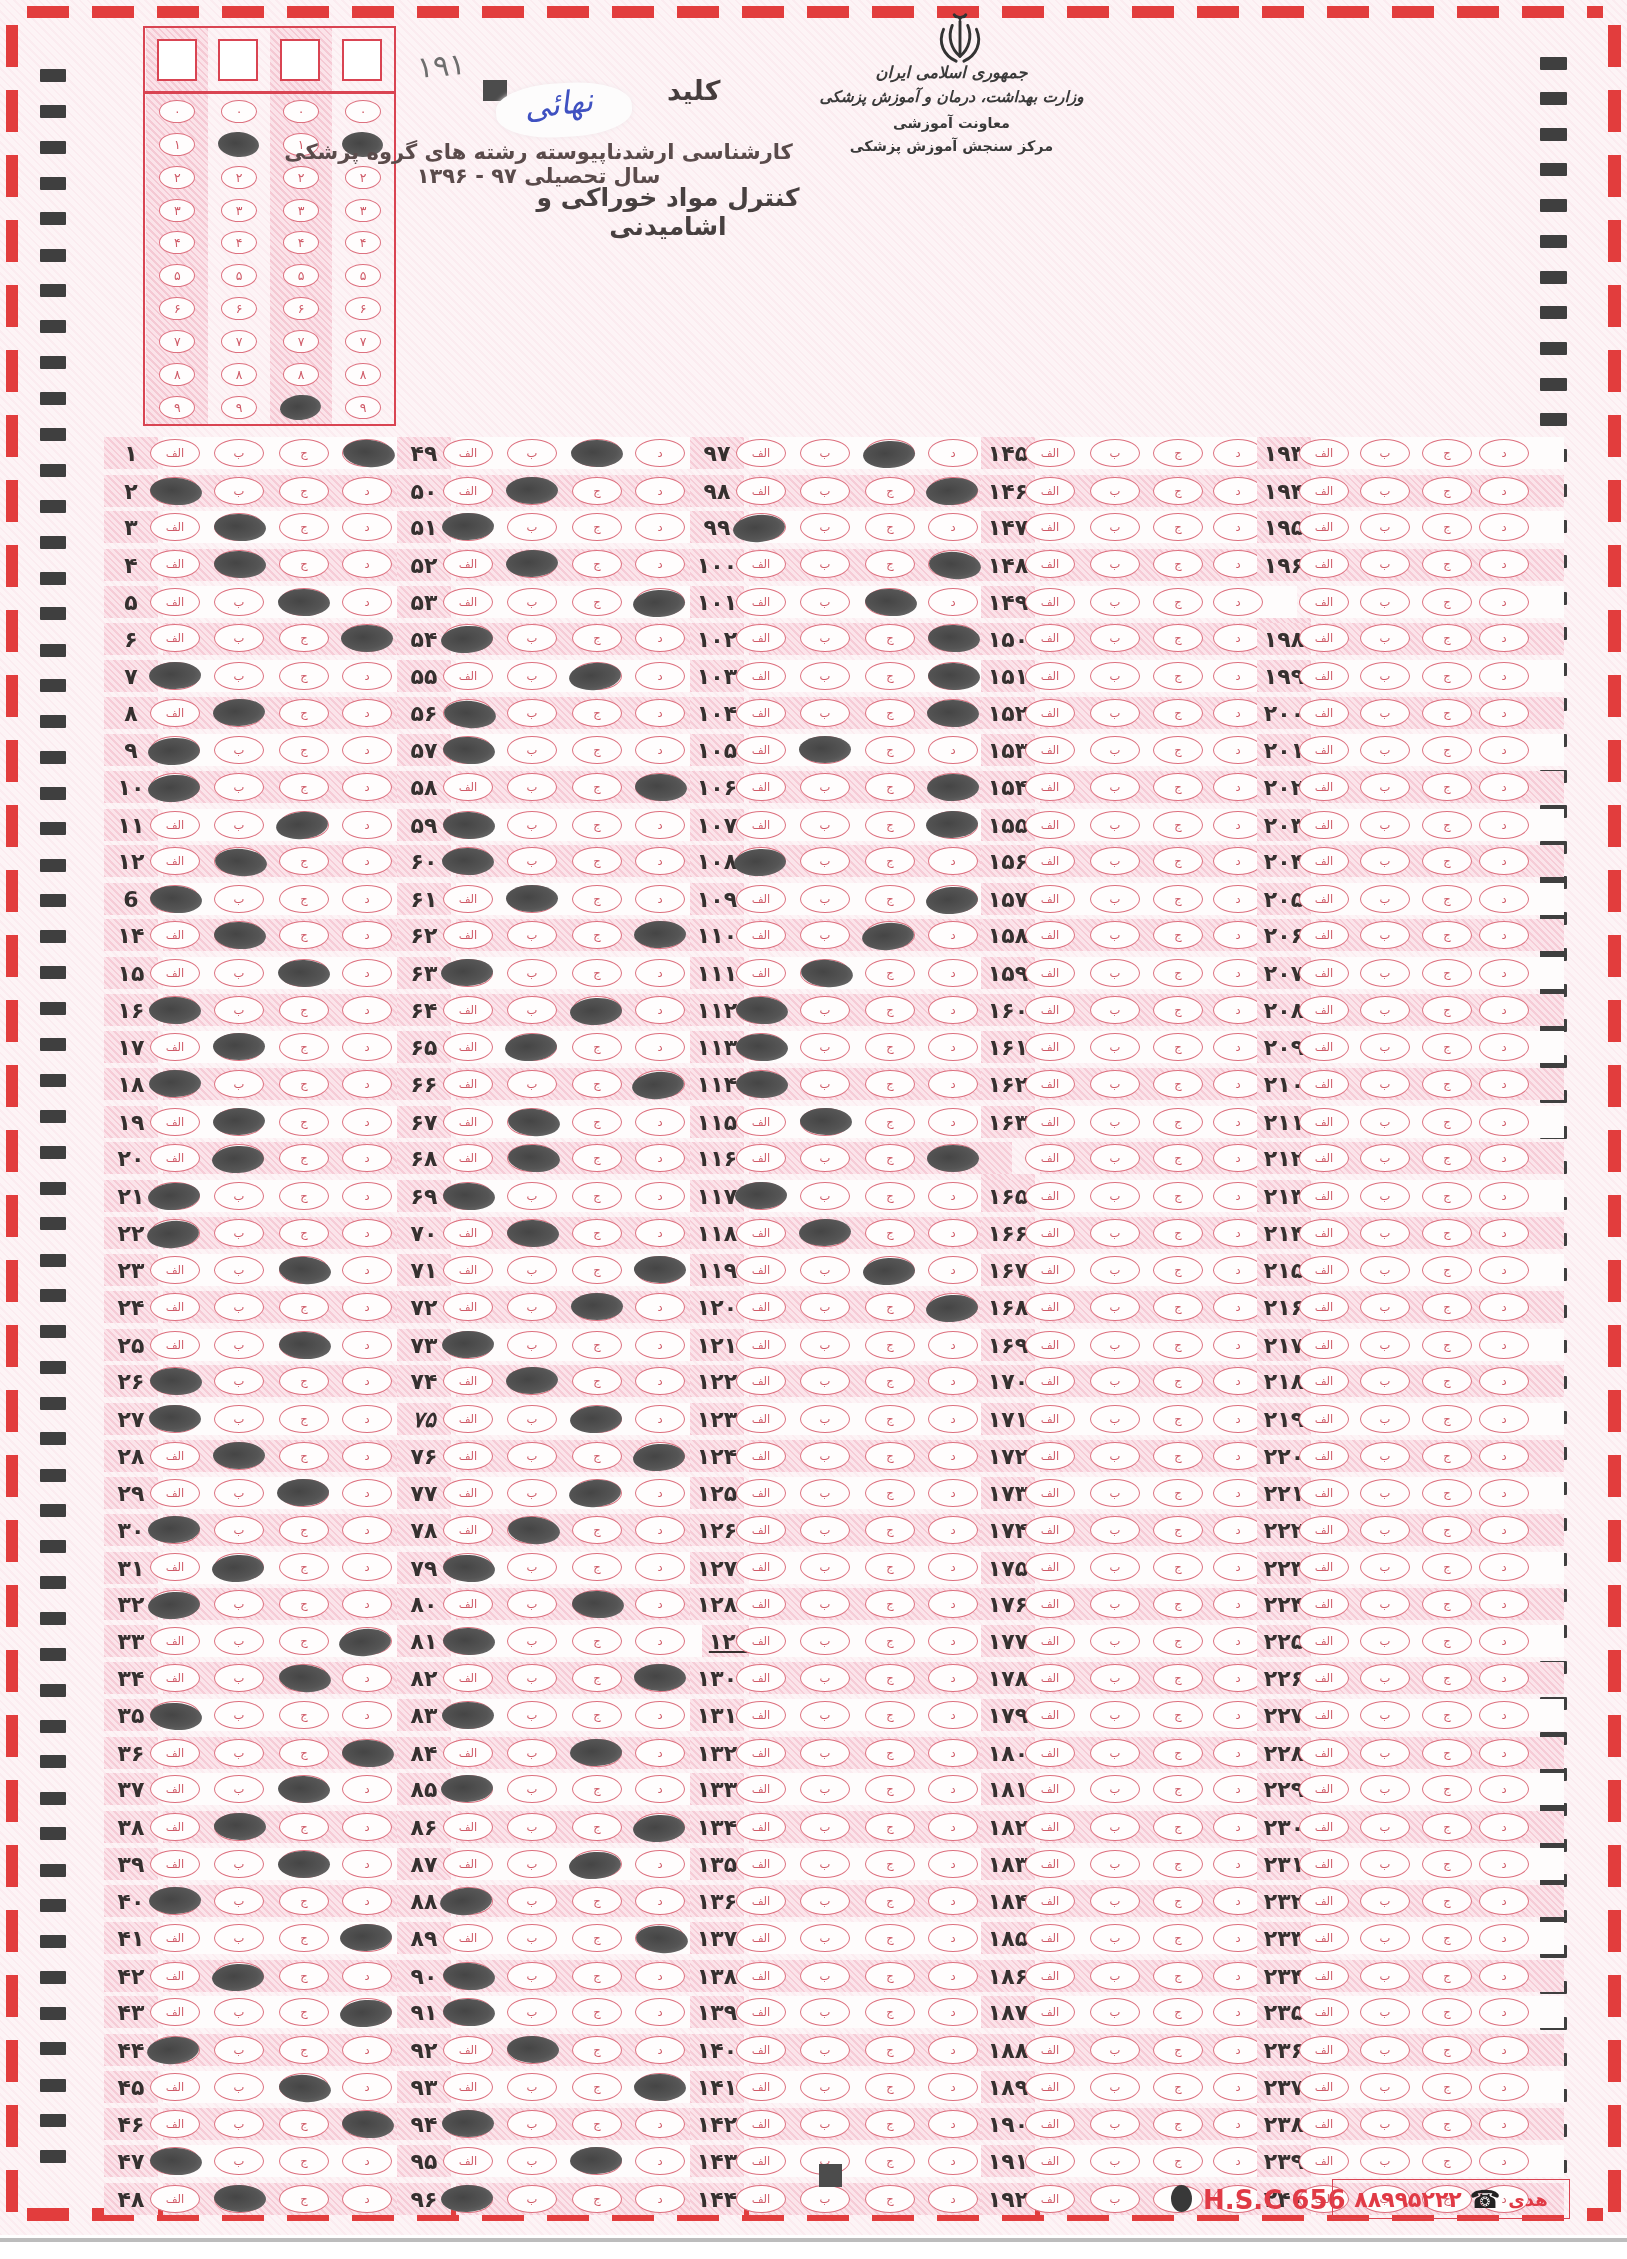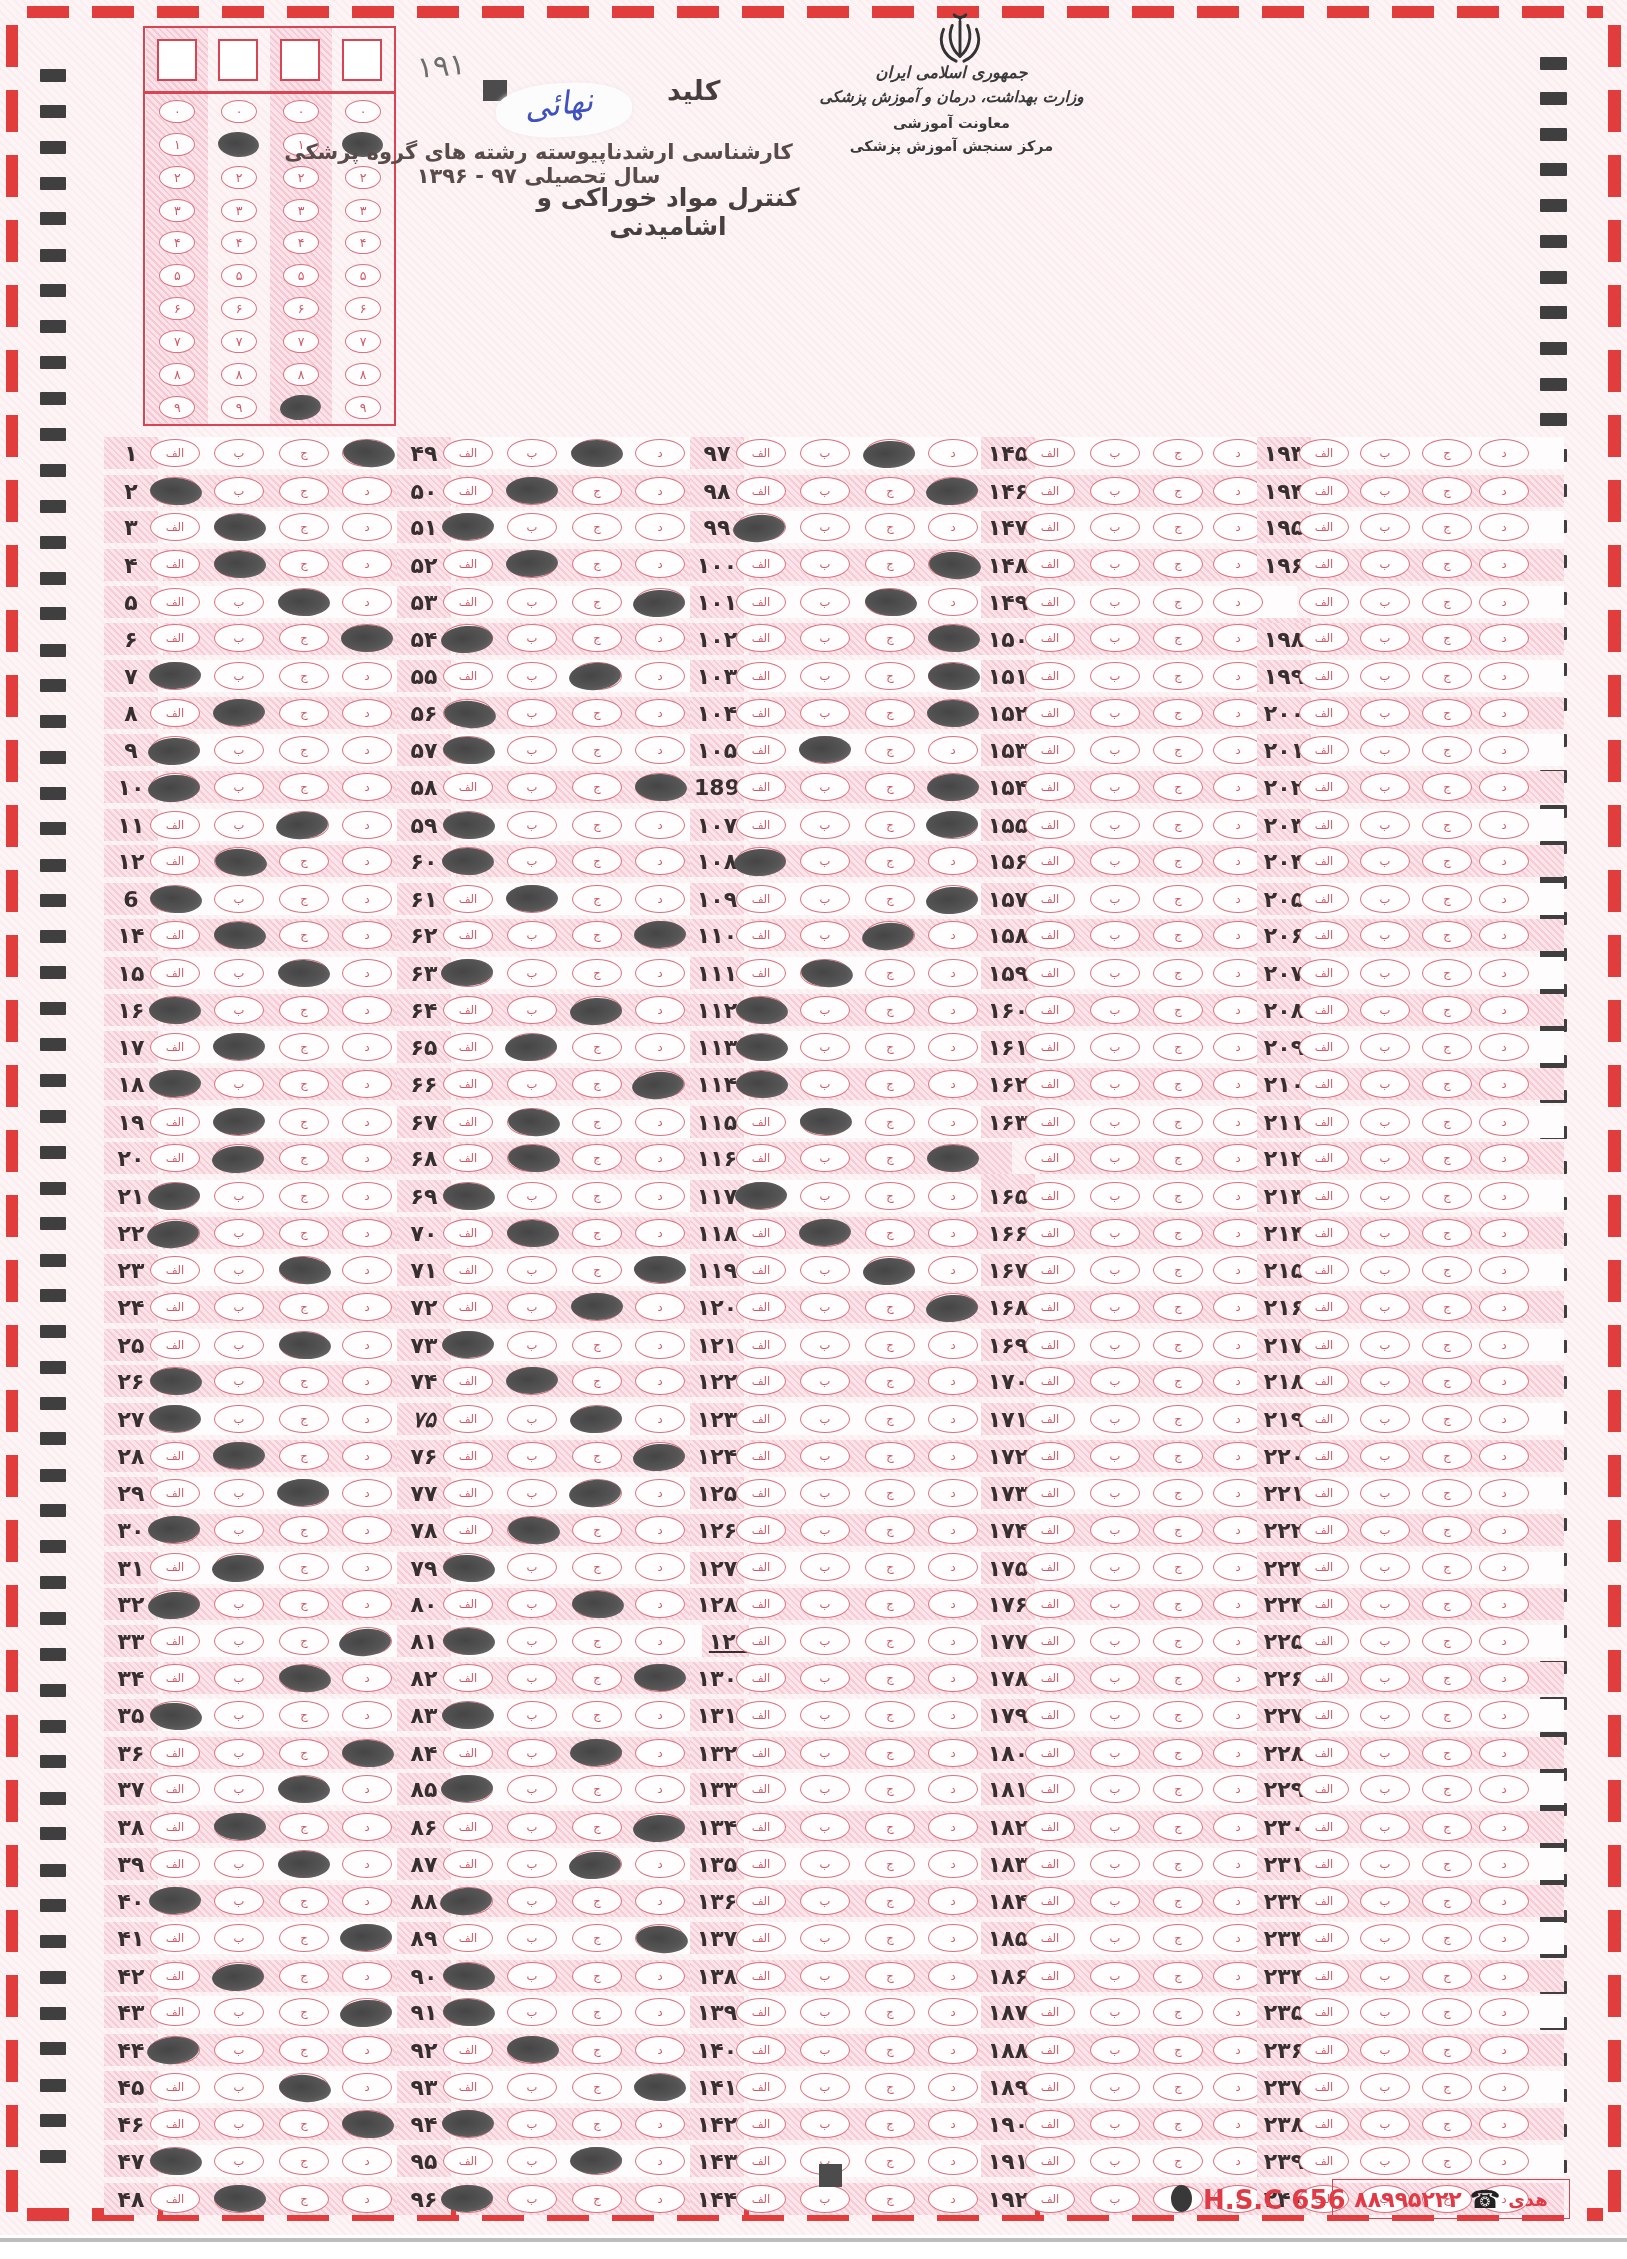--- a/index.html
+++ b/index.html
@@ -992,21 +992,21 @@
     <div class="bubble" style="left: 865px; top: 699px; width: 50px; height: 28px; font-size: 11.5px;">ج</div>
     <div class="bubble" style="left: 928px; top: 699px; width: 50px; height: 28px; font-size: 11.5px;">د</div>
     <div class="blob" style="left: 927px; top: 700px; width: 52px; height: 27px; transform: rotate(1deg);"></div>
     <div class="numcell" style="left: 690px; top: 734px; width: 54px;">۱۰۵</div>
     <div class="band whiteband" style="left: 749px; top: 734px; width: 263px;"></div>
     <div class="bubble" style="left: 736px; top: 736px; width: 50px; height: 28px; font-size: 11.5px;">الف</div>
     <div class="bubble" style="left: 800px; top: 736px; width: 50px; height: 28px; font-size: 11.5px;">ب</div>
     <div class="blob" style="left: 799px; top: 736px; width: 52px; height: 27px; transform: rotate(0deg);"></div>
     <div class="bubble" style="left: 865px; top: 736px; width: 50px; height: 28px; font-size: 11.5px;">ج</div>
     <div class="bubble" style="left: 928px; top: 736px; width: 50px; height: 28px; font-size: 11.5px;">د</div>
-    <div class="numcell" style="left: 690px; top: 771px; width: 54px;">189</div>
+    <div class="numcell" style="left: 690px; top: 771px; width: 54px;">۱۰۶</div>
     <div class="band pinkband" style="left: 749px; top: 771px; width: 263px;"></div>
     <div class="bubble" style="left: 736px; top: 773px; width: 50px; height: 28px; font-size: 11.5px;">الف</div>
     <div class="bubble" style="left: 800px; top: 773px; width: 50px; height: 28px; font-size: 11.5px;">ب</div>
     <div class="bubble" style="left: 865px; top: 773px; width: 50px; height: 28px; font-size: 11.5px;">ج</div>
     <div class="bubble" style="left: 928px; top: 773px; width: 50px; height: 28px; font-size: 11.5px;">د</div>
     <div class="blob" style="left: 927px; top: 774px; width: 52px; height: 27px; transform: rotate(-1deg);"></div>
     <div class="numcell" style="left: 690px; top: 809px; width: 54px;">۱۰۷</div>
     <div class="band whiteband" style="left: 749px; top: 809px; width: 263px;"></div>
     <div class="bubble" style="left: 736px; top: 811px; width: 50px; height: 28px; font-size: 11.5px;">الف</div>
     <div class="bubble" style="left: 800px; top: 811px; width: 50px; height: 28px; font-size: 11.5px;">ب</div>

